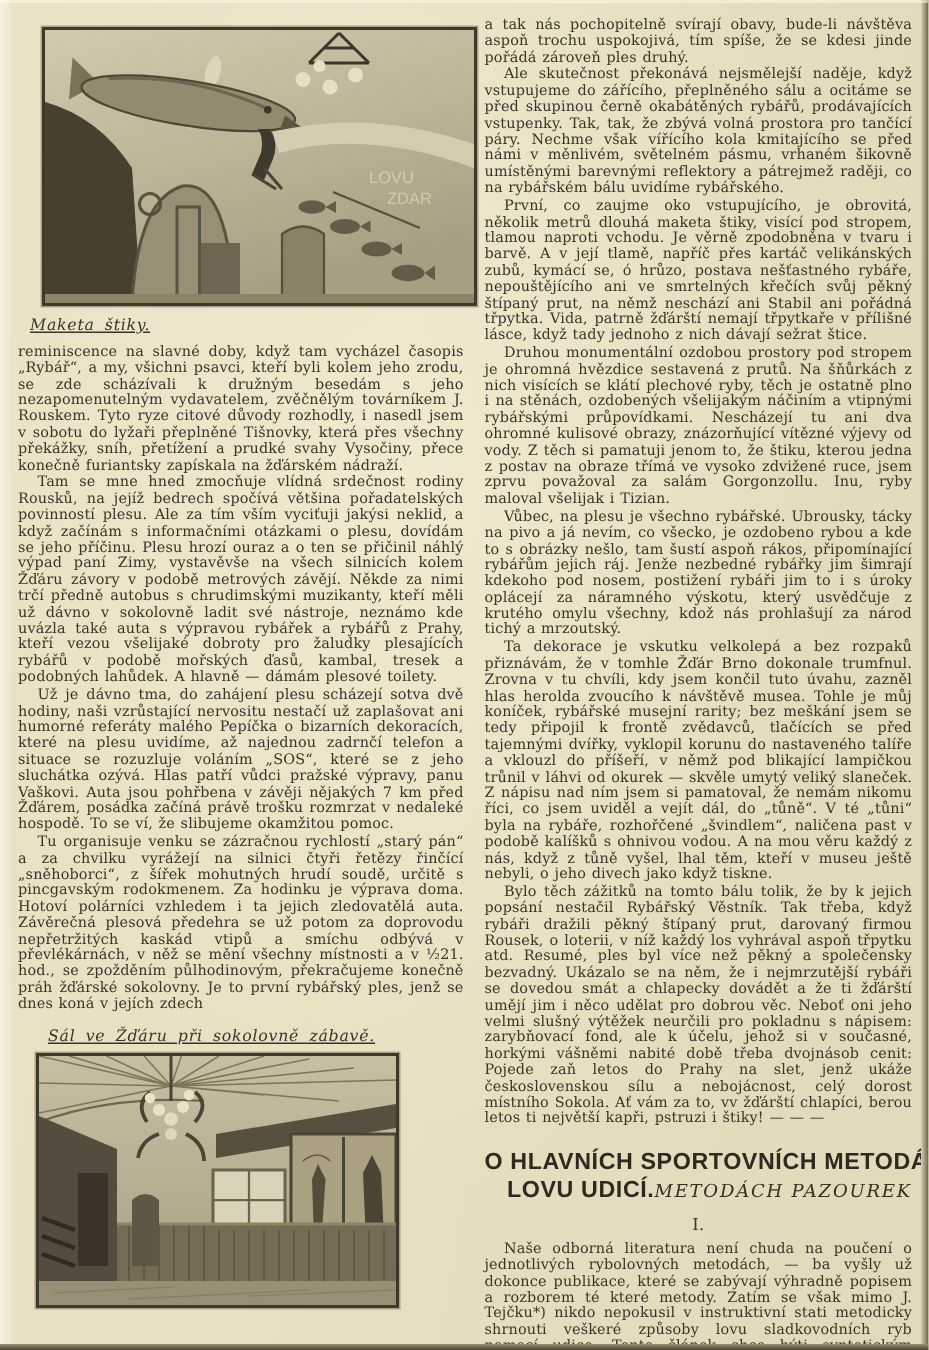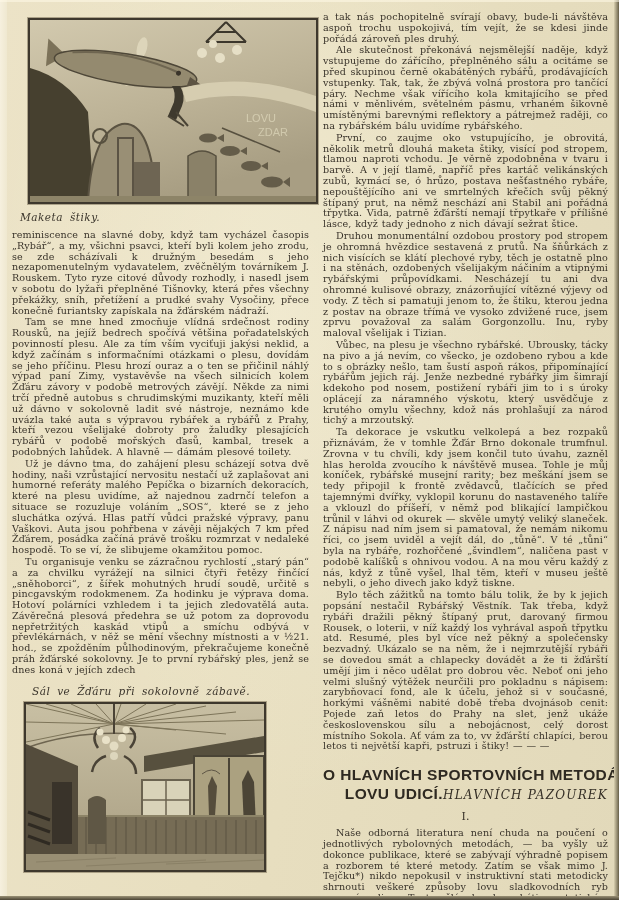--- a/index.html
+++ b/index.html
@@ -33,21 +33,21 @@
   .photo-frame{
     border:2px solid #3e382d;
     box-shadow:0 0 0 1px rgba(120,110,85,0.55);
     background:#bdb499;line-height:0;
   }
   .pf-top{width:286px;height:182px;margin:6px 0 0 16px;}
   .pf-bottom{width:238px;height:166px;margin:5px 0 0 12px;}
 
   .caption{
     font-style:italic;font-size:10.5px;color:#3a342b;
-    letter-spacing:0.5px;word-spacing:3px;margin:7px 0 7px 8px;
+    letter-spacing:0.5px;word-spacing:3px;margin:7px 0 7px 8px;text-decoration:underline;
   }
   .caption.c2{margin:9px 0 4px 20px;}
 
   .heading-block{margin-top:13px;color:#2e2921;}
   .h-line{
     font-family:"Liberation Sans", sans-serif;font-weight:bold;
     font-size:15.5px;letter-spacing:0.4px;line-height:19px;white-space:nowrap;
   }
   .h-row{display:flex;justify-content:flex-end;align-items:baseline;}
   .h-author{
@@ -191,33 +191,33 @@
 
           <rect x="0" y="150" width="238" height="16" fill="#998f74"></rect>
           <path d="M10 158 L90 154 M60 162 L180 156 M140 160 L238 156" stroke="#8a8066" stroke-width="1"></path>
 
           <path d="M62 96 q9 -8 18 0 l0 44 l-18 0 Z" fill="#5f5745"></path>
         </svg>
       </div>
     </div>
 
     <div class="col-r">
-      <p class="para">a tak nás pochopitelně svírají obavy, bude-li návštěva aspoň trochu uspokojivá, tím vejít, že se kdesi jinde pořádá zároveň ples druhý.</p>
+      <p class="para">a tak nás pochopitelně svírají obavy, bude-li návštěva aspoň trochu uspokojivá, tím spíše, že se kdesi jinde pořádá zároveň ples druhý.</p>
       <p class="para ind sp">Ale skutečnost překonává nejsmělejší naděje, když vstupujeme do zářícího, přeplněného sálu a ocitáme se před skupinou černě okabátěných rybářů, prodávajících vstupenky. Tak, tak, že zbývá volná prostora pro tančící páry. Nechme však vířícího kola kmitajícího se před námi v měnlivém, světelném pásmu, vrhaném šikovně umístěnými barevnými reflektory a pátrejmež raději, co na rybářském bálu uvidíme rybářského.</p>
       <p class="para ind sp">První, co zaujme oko vstupujícího, je obrovitá, několik metrů dlouhá maketa štiky, visící pod stropem, tlamou naproti vchodu. Je věrně zpodobněna v tvaru i barvě. A v její tlamě, napříč přes kartáč velikánských zubů, kymácí se, ó hrůzo, postava nešťastného rybáře, nepouštějícího ani ve smrtelných křečích svůj pěkný štípaný prut, na němž neschází ani Stabil ani pořádná třpytka. Vida, patrně žďárští nemají třpytkaře v přílišné lásce, když tady jednoho z nich dávají sežrat štice.</p>
       <p class="para ind sp">Druhou monumentální ozdobou prostory pod stropem je ohromná hvězdice sestavená z prutů. Na šňůrkách z nich visících se klátí plechové ryby, těch je ostatně plno i na stěnách, ozdobených všelijakým náčiním a vtipnými rybářskými průpovídkami. Nescházejí tu ani dva ohromné kulisové obrazy, znázorňující vítězné výjevy od vody. Z těch si pamatuji jenom to, že štiku, kterou jedna z postav na obraze třímá ve vysoko zdvižené ruce, jsem zprvu považoval za salám Gorgonzollu. Inu, ryby maloval všelijak i Tizian.</p>
       <p class="para ind sp">Vůbec, na plesu je všechno rybářské. Ubrousky, tácky na pivo a já nevím, co všecko, je ozdobeno rybou a kde to s obrázky nešlo, tam šustí aspoň rákos, připomínající rybářům jejich ráj. Jenže nezbedné rybářky jim šimrají kdekoho pod nosem, postižení rybáři jim to i s úroky oplácejí za náramného výskotu, který usvědčuje z krutého omylu všechny, kdož nás prohlašují za národ tichý a mrzoutský.</p>
       <p class="para ind sp">Ta dekorace je vskutku velkolepá a bez rozpaků přiznávám, že v tomhle Žďár Brno dokonale trumfnul. Zrovna v tu chvíli, kdy jsem končil tuto úvahu, zazněl hlas herolda zvoucího k návštěvě musea. Tohle je můj koníček, rybářské musejní rarity; bez meškání jsem se tedy připojil k frontě zvědavců, tlačících se před tajemnými dvířky, vyklopil korunu do nastaveného talíře a vklouzl do příšeří, v němž pod blikající lampičkou trůnil v láhvi od okurek — skvěle umytý veliký slaneček. Z nápisu nad ním jsem si pamatoval, že nemám nikomu říci, co jsem uviděl a vejít dál, do „tůně“. V té „tůni“ byla na rybáře, rozhořčené „švindlem“, naličena past v podobě kalíšků s ohnivou vodou. A na mou věru každý z nás, když z tůně vyšel, lhal těm, kteří v museu ještě nebyli, o jeho divech jako když tiskne.</p>
       <p class="para ind sp">Bylo těch zážitků na tomto bálu tolik, že by k jejich popsání nestačil Rybářský Věstník. Tak třeba, když rybáři dražili pěkný štípaný prut, darovaný firmou Rousek, o loterii, v níž každý los vyhrával aspoň třpytku atd. Resumé, ples byl více než pěkný a společensky bezvadný. Ukázalo se na něm, že i nejmrzutější rybáři se dovedou smát a chlapecky dovádět a že ti žďárští umějí jim i něco udělat pro dobrou věc. Neboť oni jeho velmi slušný výtěžek neurčili pro pokladnu s nápisem: zarybňovací fond, ale k účelu, jehož si v současné, horkými vášněmi nabité době třeba dvojnásob cenit: Pojede zaň letos do Prahy na slet, jenž ukáže československou sílu a nebojácnost, celý dorost místního Sokola. Ať vám za to, vv žďárští chlapíci, berou letos ti největší kapři, pstruzi i štiky! — — —</p>
 
       <div class="heading-block">
         <div class="h-line">O HLAVNÍCH SPORTOVNÍCH METODÁCH</div>
         <div class="h-row">
           <span class="h-line">LOVU UDICÍ.</span>
-          <span class="h-author">HLAVNÍCH PAZOUREK</span>
+          <span class="h-author">METODÁCH PAZOUREK</span>
         </div>
       </div>
 
       <div class="numeral">I.</div>
 
       <p class="para ind">Naše odborná literatura není chuda na poučení o jednotlivých rybolovných metodách, — ba vyšly už dokonce publikace, které se zabývají výhradně popisem a rozborem té které metody. Zatím se však mimo J. Tejčku*) nikdo nepokusil v instruktivní stati metodicky shrnouti veškeré způsoby lovu sladkovodních ryb pomocí udice. Tento článek chce býti syntetickým přehledem t. zv. sportovních metod rybolovných, ale chce se též dotknouti s kritického</p>
 
     </div>
 
   </div>

